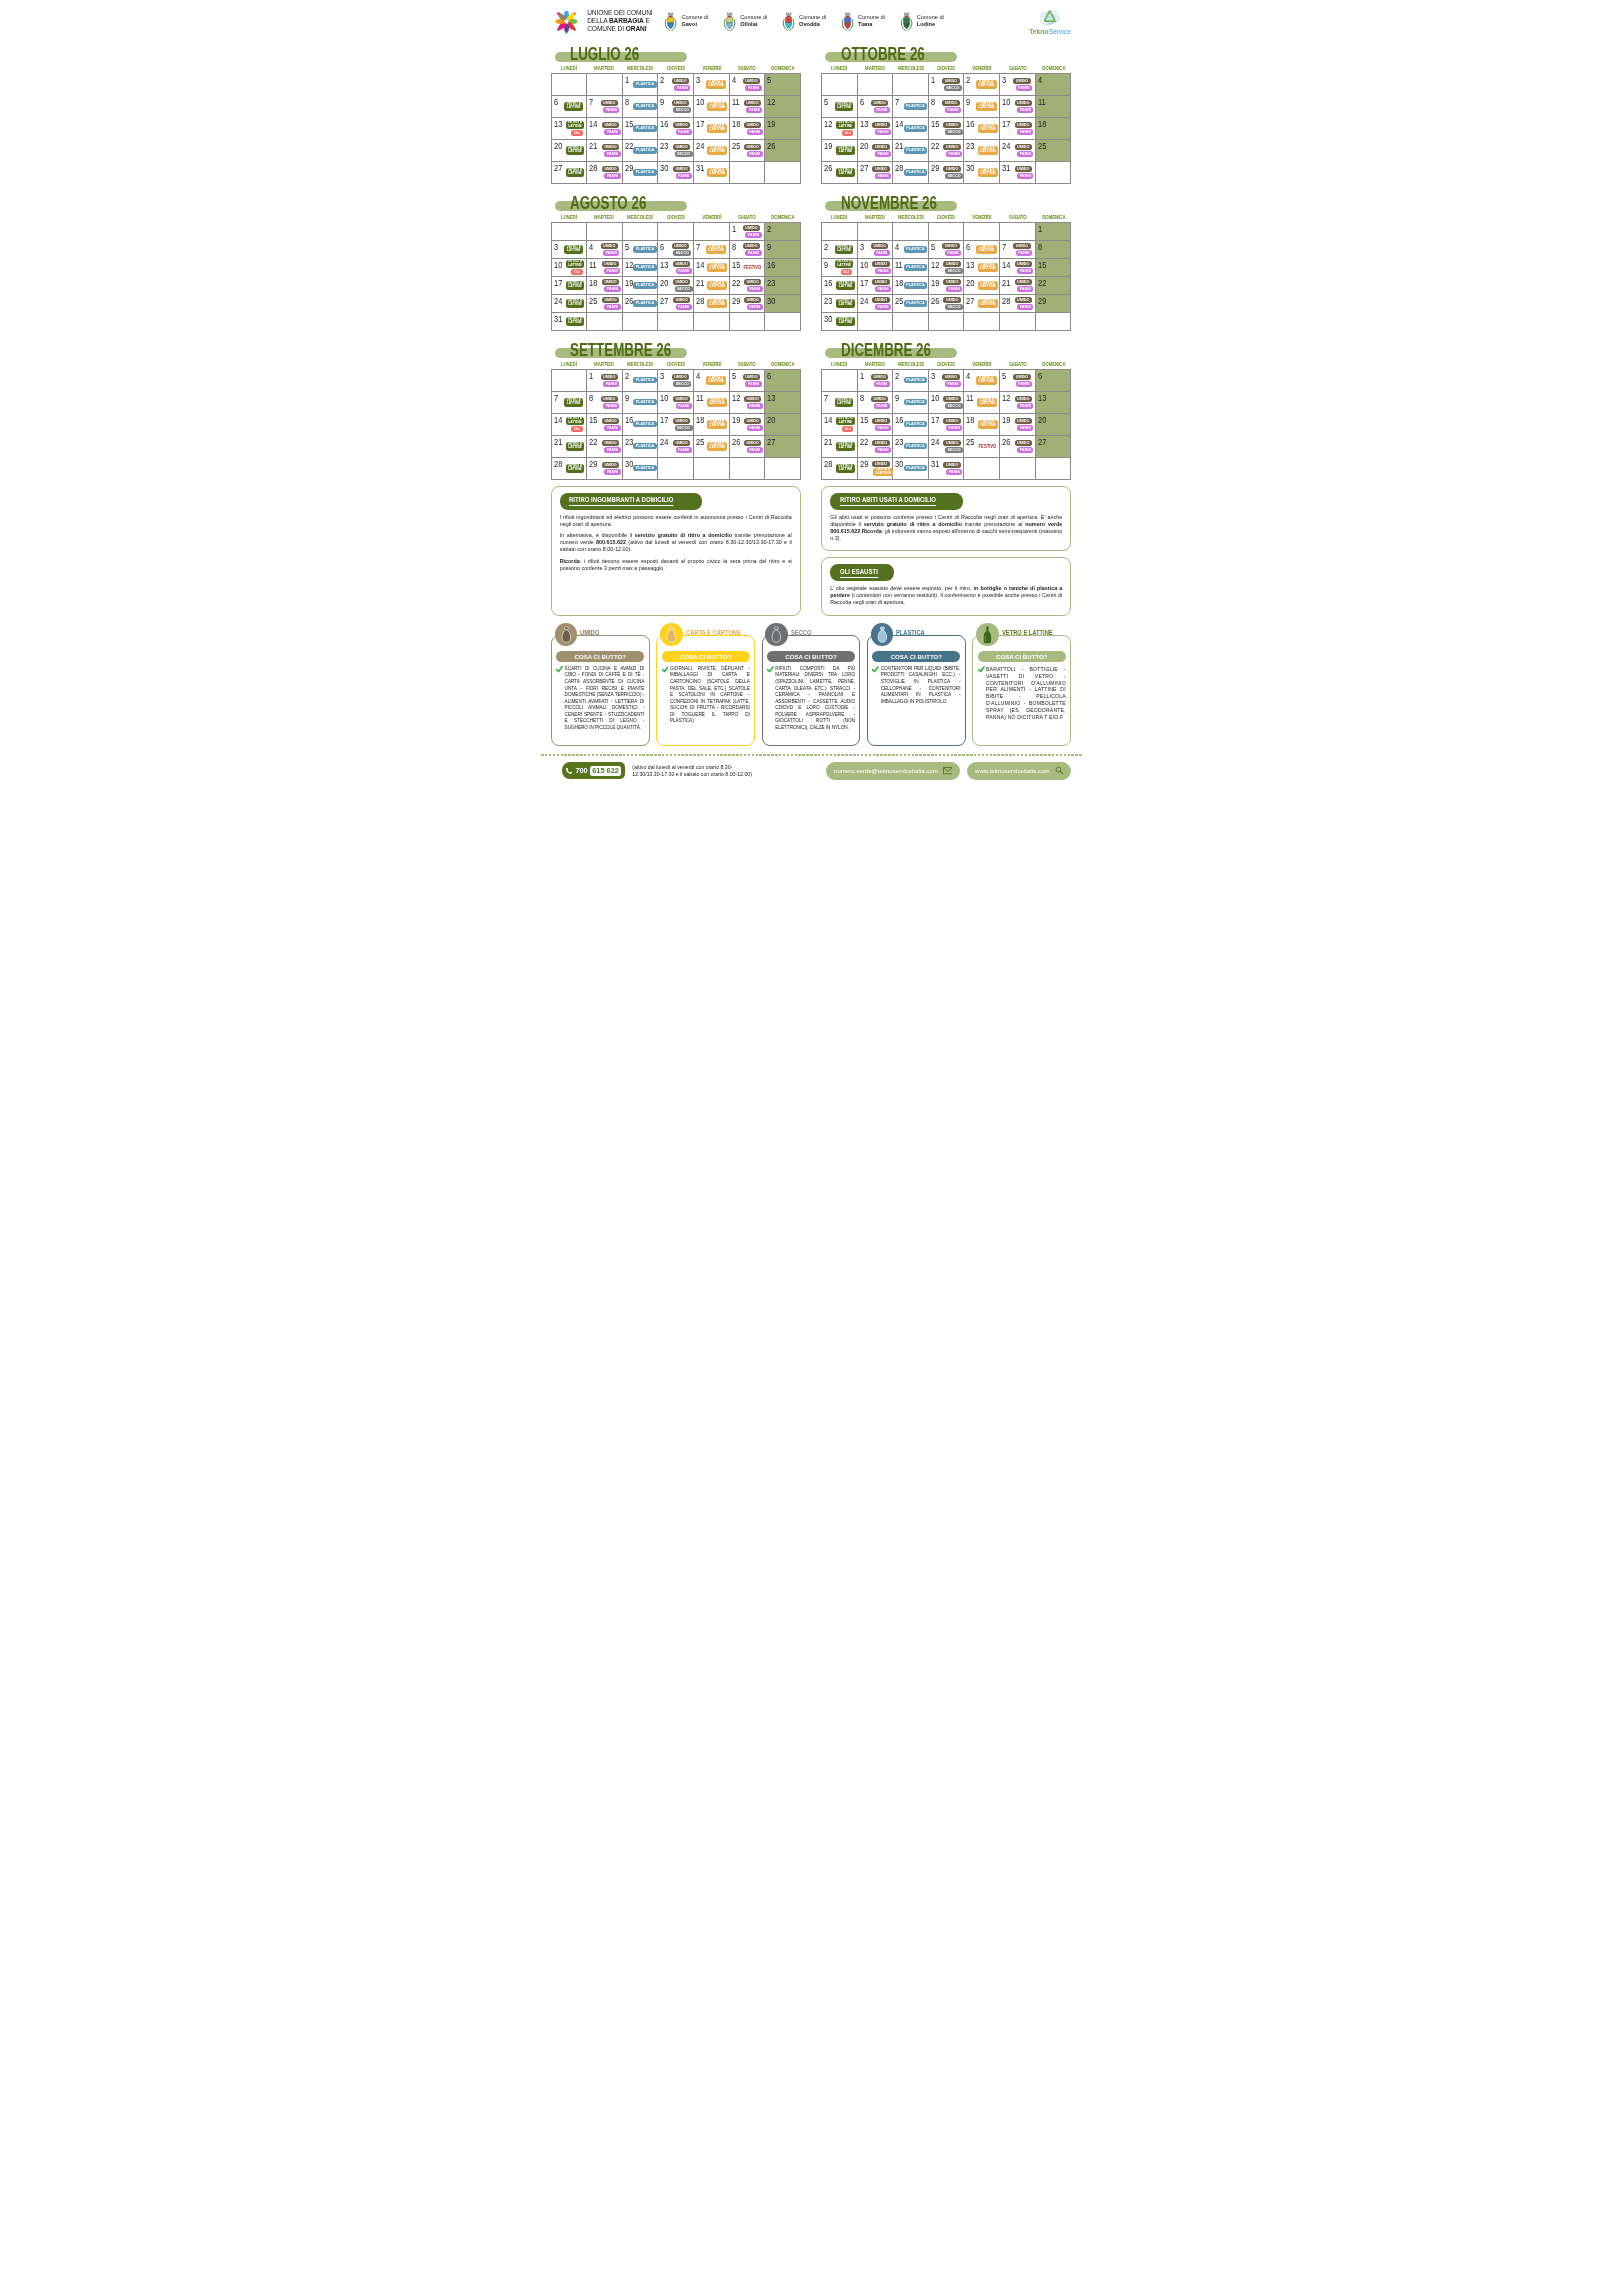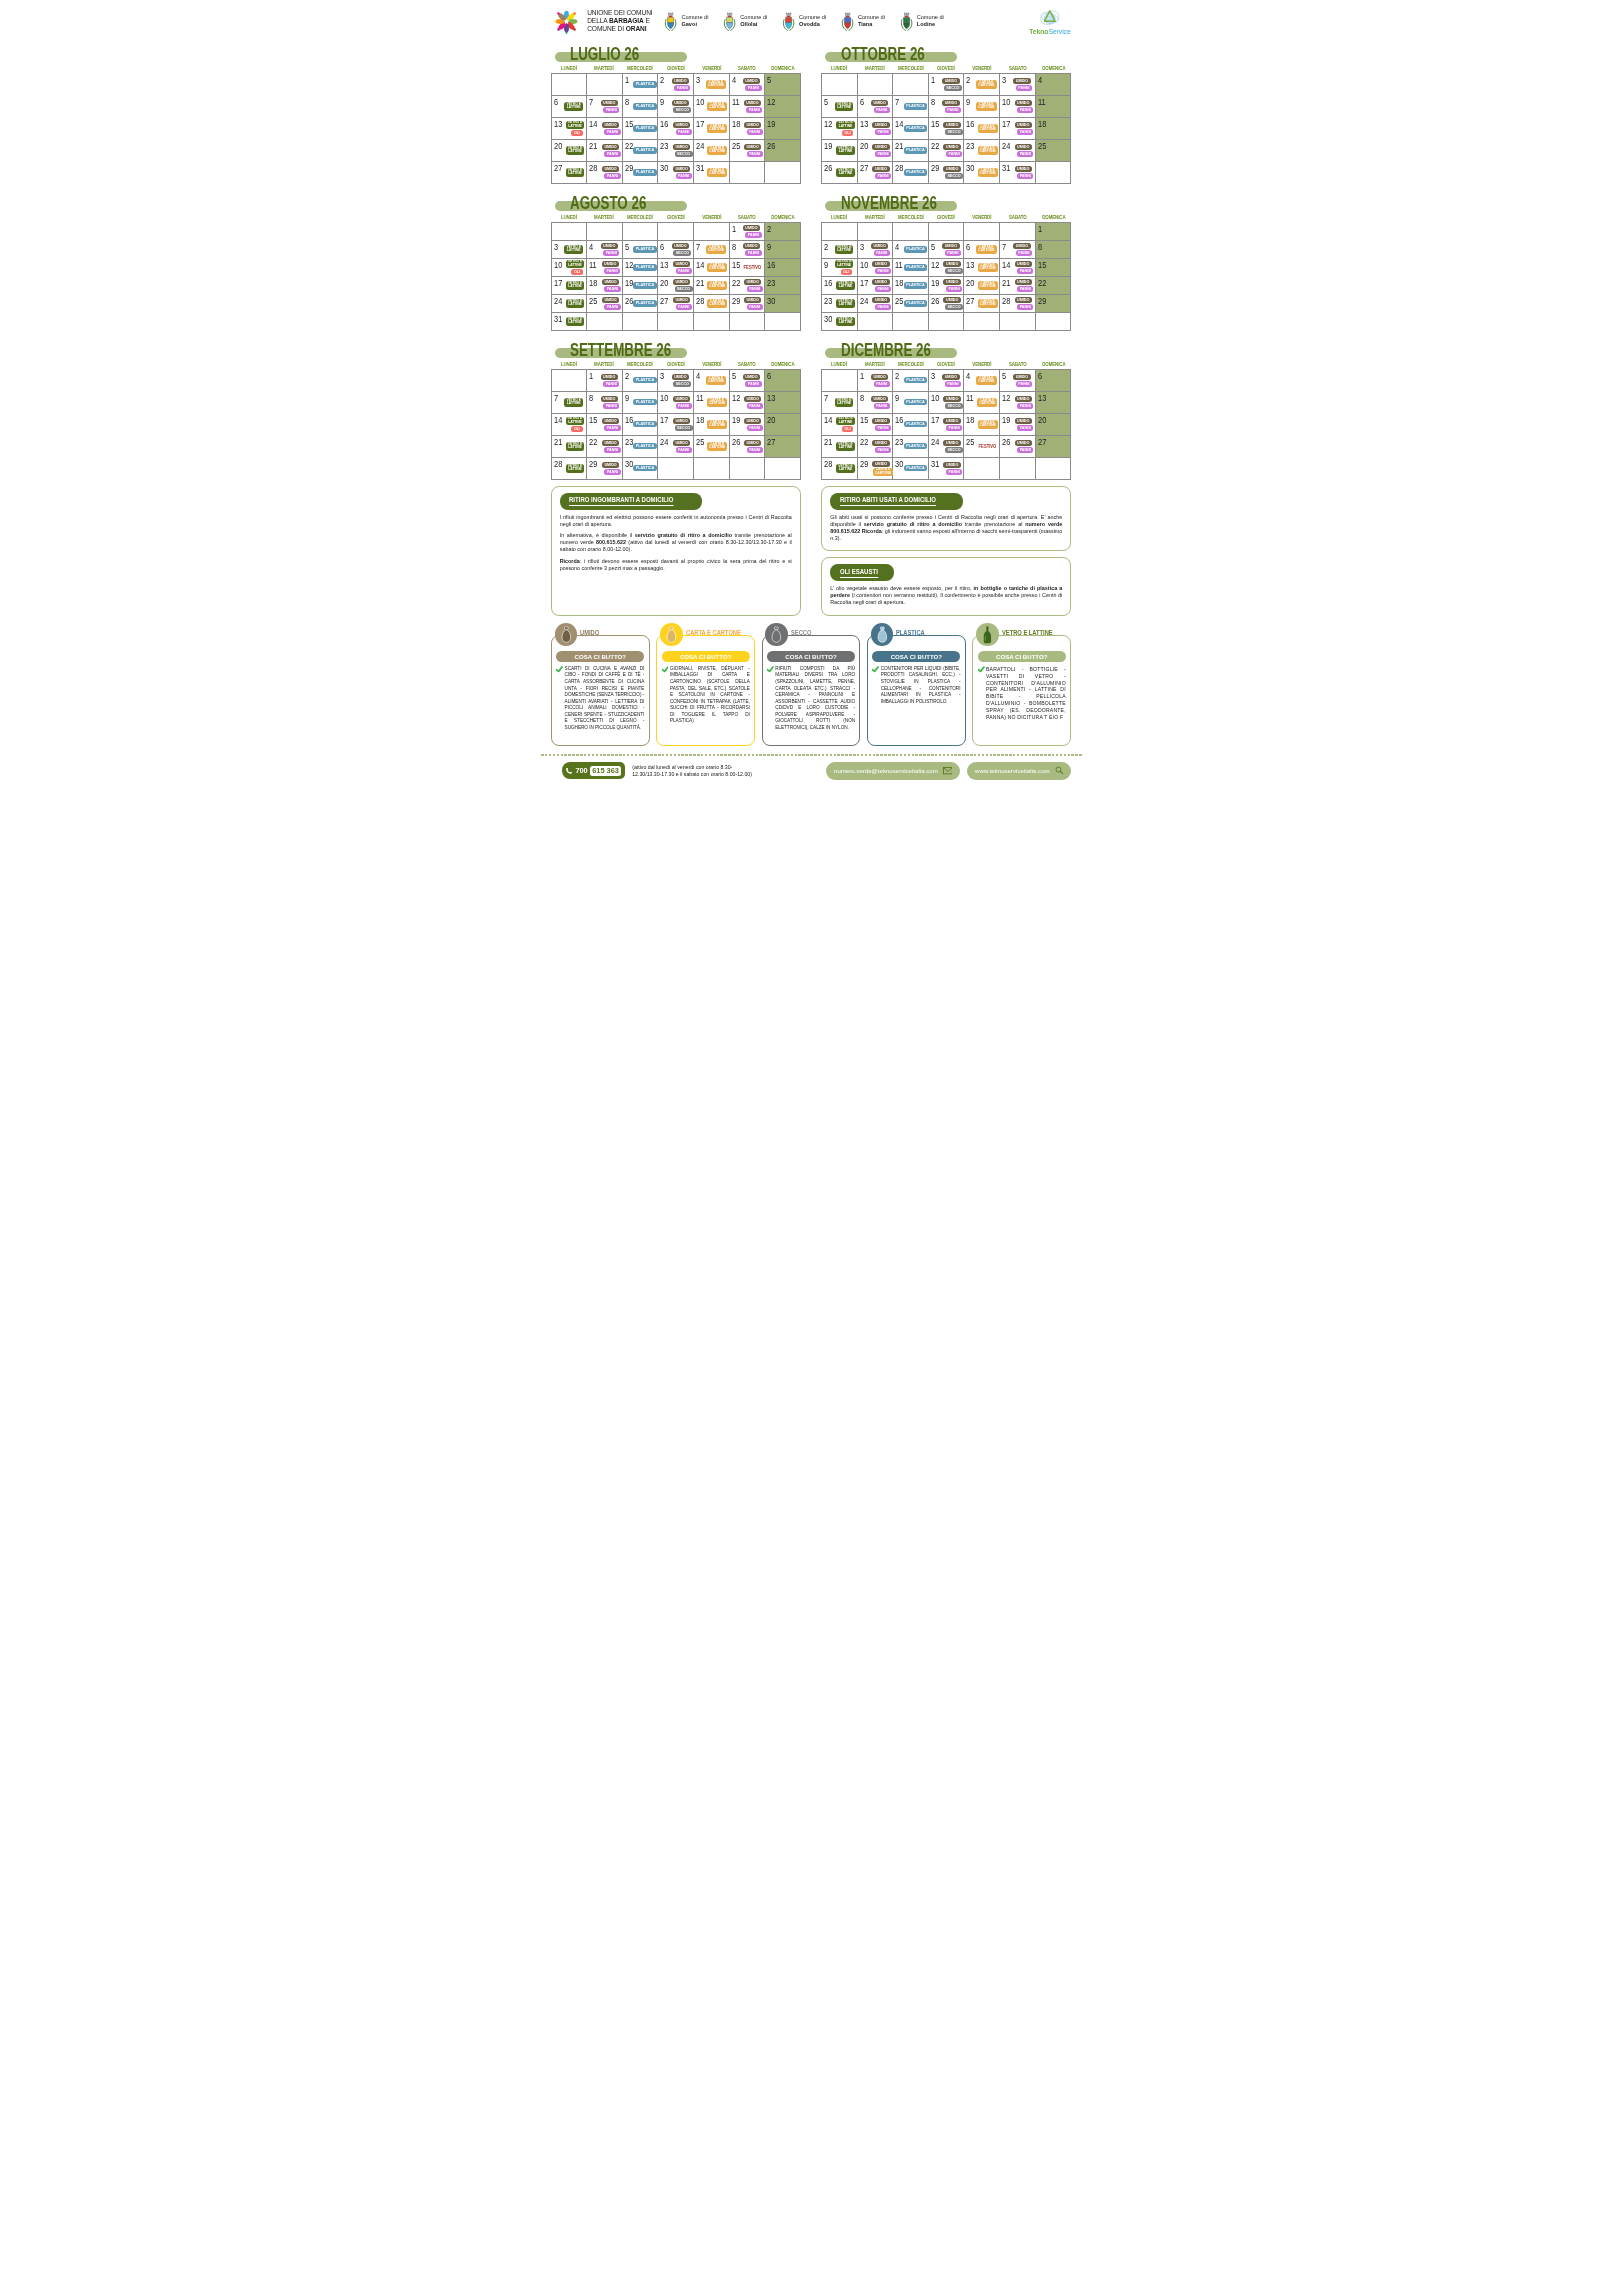--- a/index.html
+++ b/index.html
@@ -2095,21 +2095,21 @@
   </div>
 
 <div id="footer">
   <div class="dashline"></div>
   <div class="footer-row">
     <div class="phone-badge">
       <svg width="7.9" height="7.9" viewBox="0 0 24 24">
         <path d="M6.5 3 C4.5 3 3 5 3.2 7.2 C4 15 9 20 16.8 20.8 C19 21 21 19.5 21 17.5 L20.3 14.6 L16 15.6 C14.8 16.6 12.6 15.4 10.6 13.4 C8.6 11.4 7.4 9.2 8.4 8 L9.4 3.7 Z" fill="#ffffff"></path>
       </svg>
       <span class="phone-800">700</span>
-      <span class="phone-box">615 363</span>
+      <span class="phone-box">615 622</span>
     </div>
     <div class="attivo">(attivo dal lunedì al venerdì con orario 8.30-12.30/13.30-17.30 e il sabato con orario 8.00-12.00)</div>
     <div class="fpill email">
       <span>numero.verde@teknoserviceitalia.com</span>
       <svg width="9.8" height="7.4" viewBox="0 0 20 15">
         <rect x="1" y="1" width="18" height="13" fill="none" stroke="#57741d" stroke-width="1.8"></rect>
         <path d="M1 1 L10 9 L19 1" fill="none" stroke="#57741d" stroke-width="1.8"></path>
       </svg>
     </div>
     <div class="fpill web">

